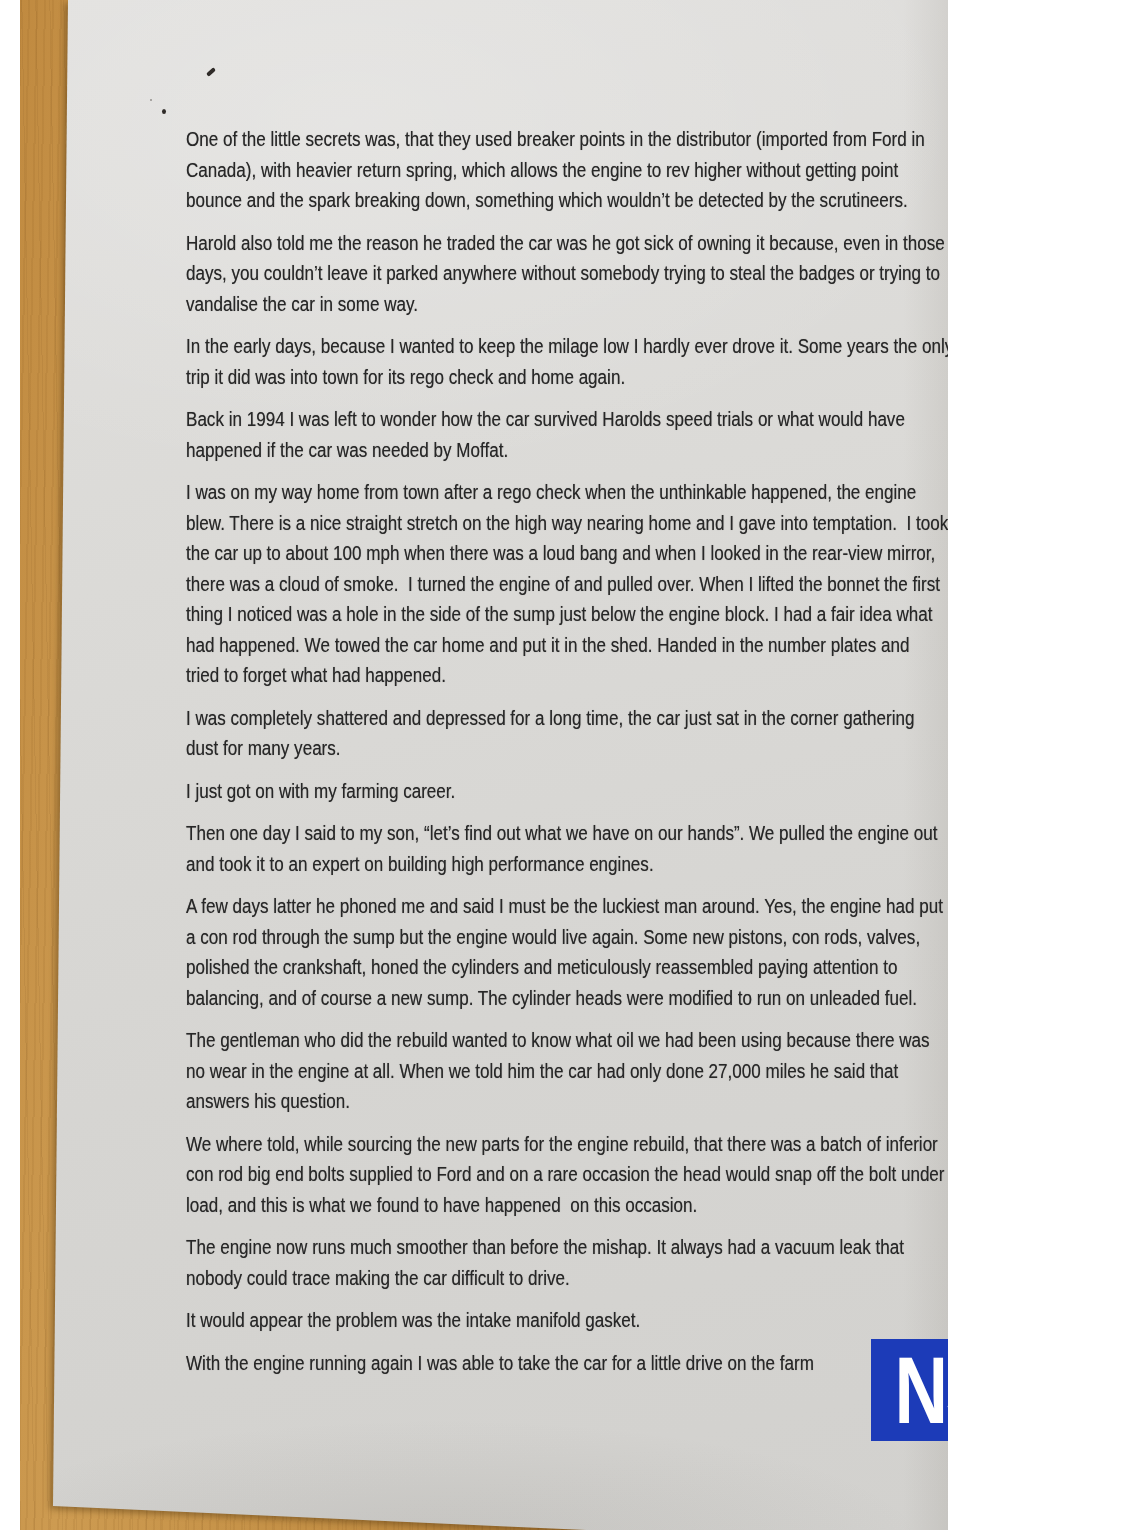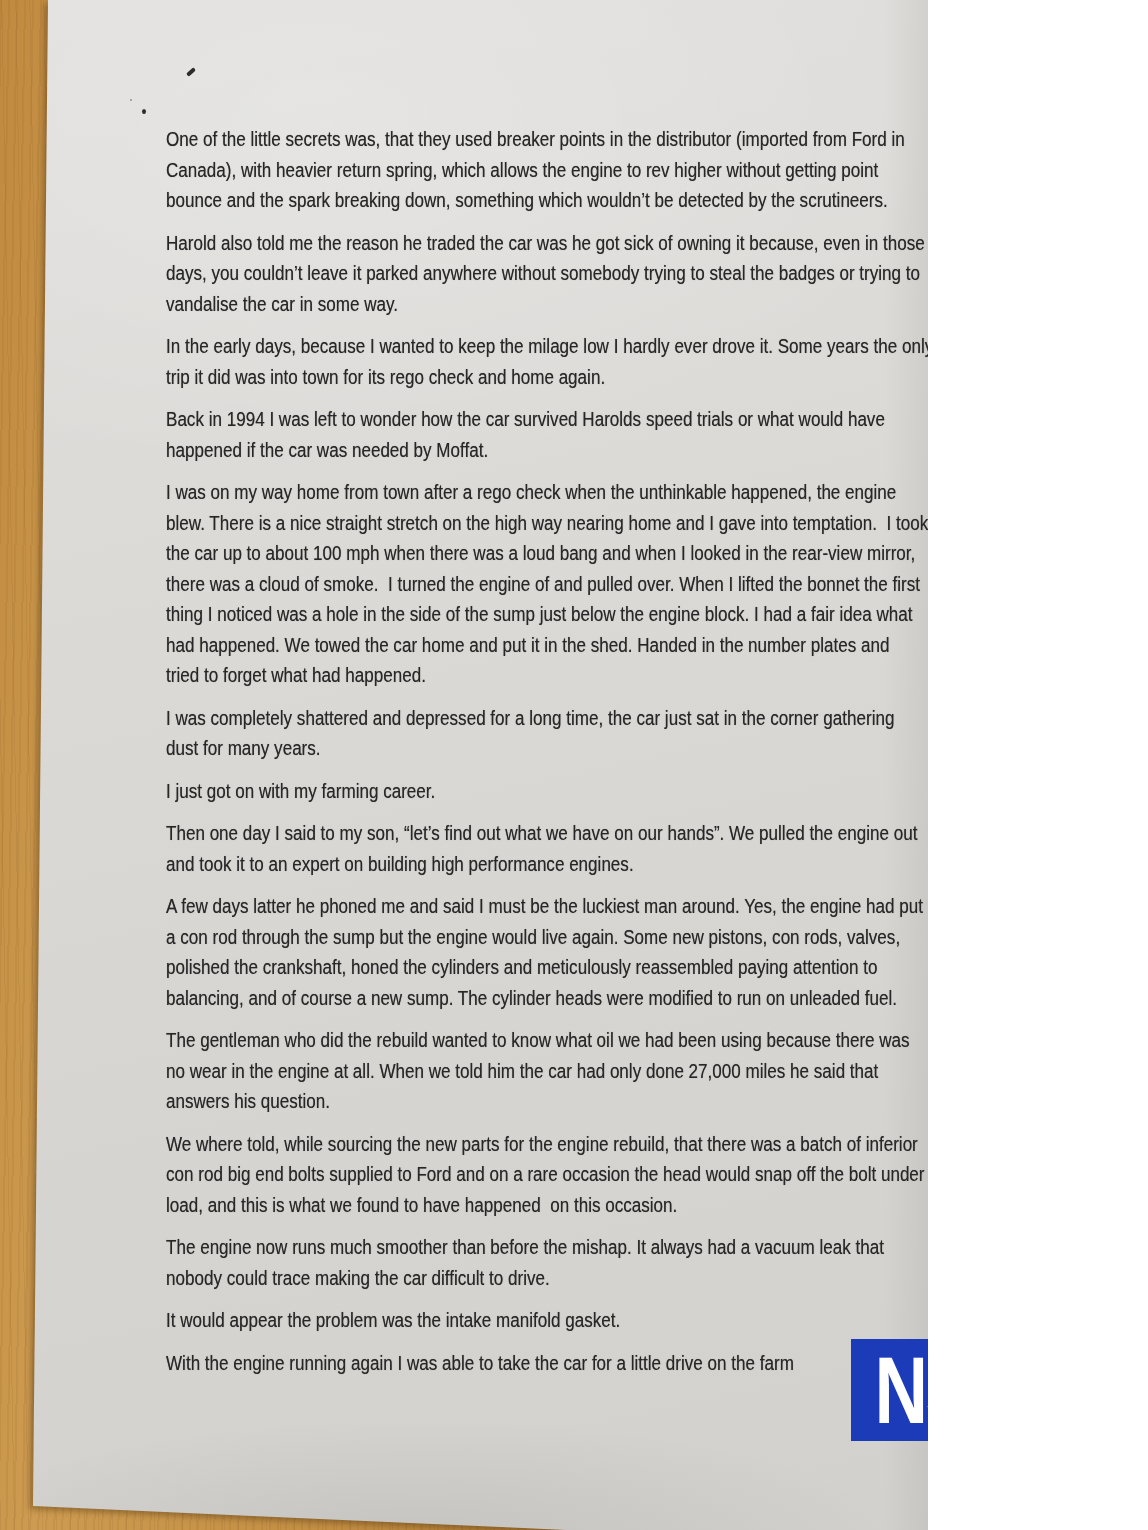--- a/index.html
+++ b/index.html
@@ -1,18 +1,18 @@
 <!DOCTYPE html>
 <html><head>
 <meta charset="utf-8">
 <style>
   html,body{margin:0;padding:0;}
   body{width:1148px;height:1530px;overflow:hidden;font-family:"Liberation Sans",sans-serif;}
 
-  .photo{position:relative;width:928px;height:1530px;overflow:hidden;}
+  .photo{position:relative;width:928px;height:1530px;overflow:hidden;margin-left:20px;}
 
   
   .wood{position:absolute;inset:0;
     background:
       repeating-linear-gradient(91deg, rgba(125,78,20,0.10) 0 2px, rgba(0,0,0,0) 2px 8px),
       repeating-linear-gradient(89deg, rgba(90,52,10,0.08) 0 1px, rgba(0,0,0,0) 1px 14px),
       linear-gradient(96deg, #c08a40 0%, #cd9b51 18%, #c28e44 45%, #b37c35 72%, #c8954b 100%);
   }
   
   .wood-right{position:absolute;top:0;right:0;width:30px;height:100%;

